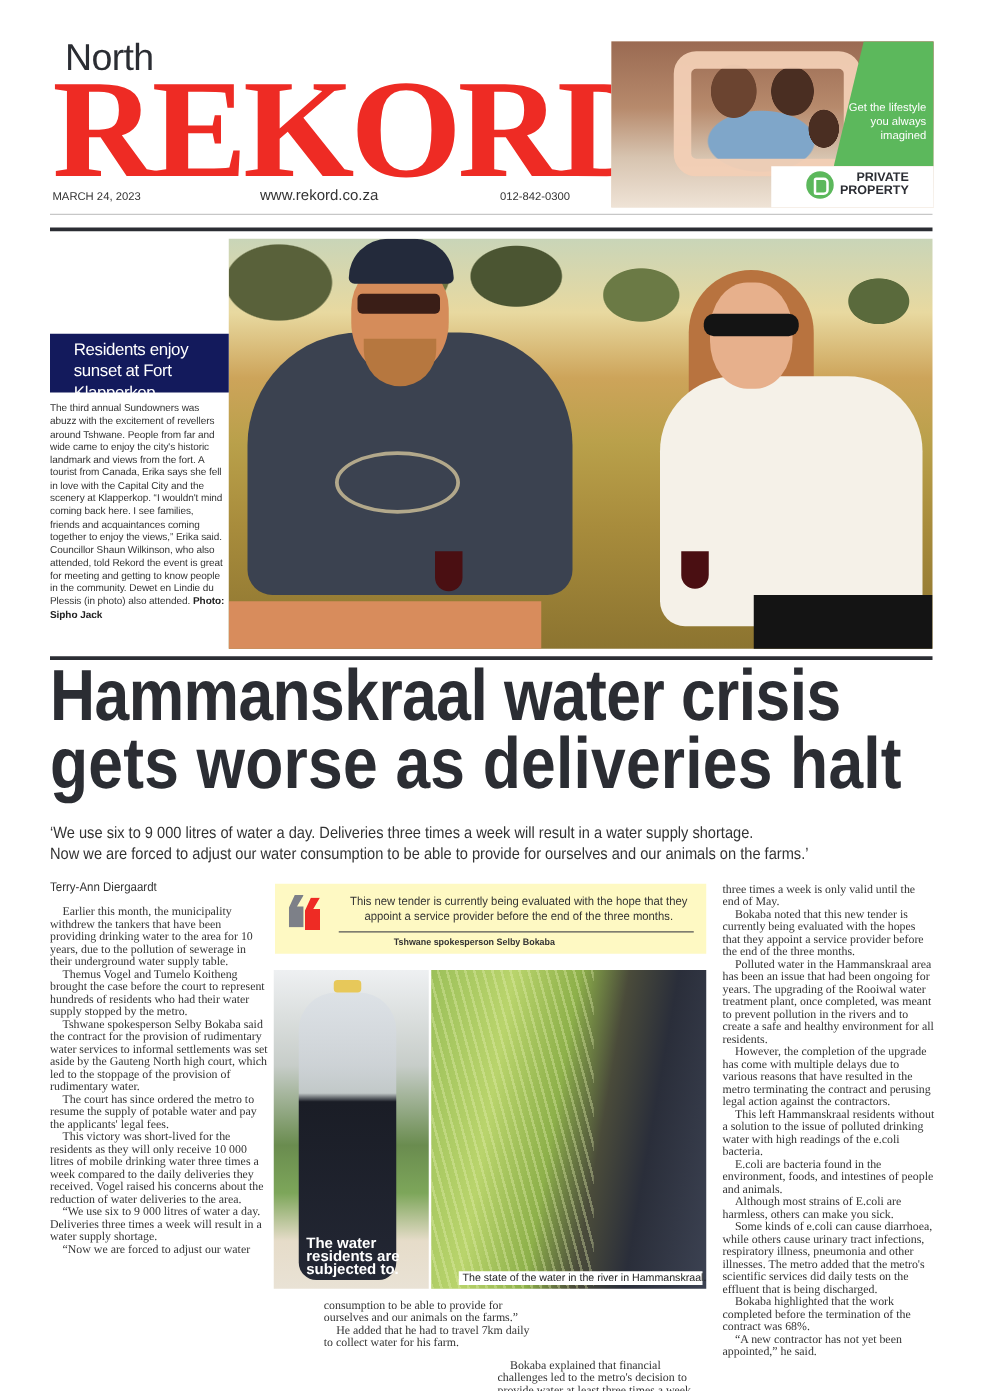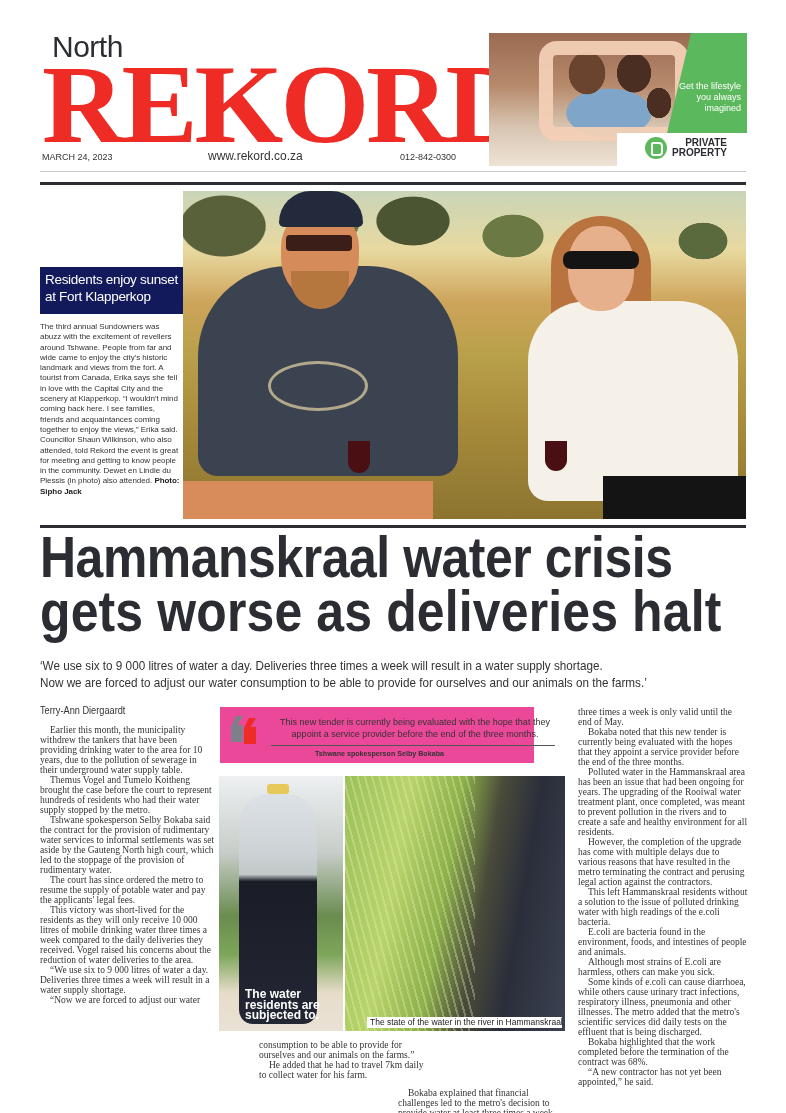--- a/index.html
+++ b/index.html
@@ -54,42 +54,42 @@
   .fp-print { position: absolute; left: 85px; top: 170px; width: 100px; height: 50px; border: 3px solid #e6d4a4; border-radius: 50%; opacity: 0.7; }
   .fp-woman-top { position: absolute; left: 345px; top: 110px; width: 210px; height: 200px; background: #f5f1e8; border-radius: 60px 60px 20px 20px; }
   .fp-woman-hair { position: absolute; left: 368px; top: 25px; width: 100px; height: 180px; background: #b8733f; border-radius: 50px 50px 20px 20px; }
   .fp-woman-face { position: absolute; left: 385px; top: 35px; width: 66px; height: 85px; background: #e7b08c; border-radius: 45%; }
   .fp-woman-glasses { position: absolute; left: 380px; top: 60px; width: 76px; height: 18px; background: #141414; border-radius: 8px; }
   .fp-wine1 { position: absolute; left: 165px; top: 250px; width: 22px; height: 32px; background: #4a0f12; border-radius: 0 0 11px 11px; }
   .fp-wine2 { position: absolute; left: 362px; top: 250px; width: 22px; height: 30px; background: #4a0f12; border-radius: 0 0 11px 11px; }
   .fp-legs { position: absolute; left: 0; top: 290px; width: 250px; height: 40px; background: #d88c5c; }
   .fp-woman-legs { position: absolute; left: 420px; top: 285px; width: 143px; height: 45px; background: #141414; }
 
-  .feature-headbox { position: absolute; left: 40px; top: 267px; width: 143px; height: 47px; background: #131a5c; padding: 4px 5px; }
+  .feature-headbox { position: absolute; left: 40px; top: 267px; width: 143px; height: 47px; background: #131a5c; padding: 4px 19px; }
   .feature-headline { font-family: "Liberation Sans", sans-serif; font-size: 13.5px; line-height: 17px; color: #ffffff; letter-spacing: -0.3px; }
   .feature-body { position: absolute; left: 40px; top: 322px; width: 140px; font-size: 8px; line-height: 10.3px; color: #333; letter-spacing: -0.05px; }
   .feature-body b { color: #222; }
 
   
   .main-headline { position: absolute; left: 40px; top: 530px; width: 710px; font-family: "Liberation Sans", sans-serif; font-weight: bold; font-size: 58px; line-height: 54px; color: #2b2d33; letter-spacing: -0.5px; transform: scaleX(0.86); transform-origin: left top; white-space: nowrap; }
   .main-headline .l2 { display: block; letter-spacing: 0.2px; }
   .main-standfirst { position: absolute; left: 40px; top: 657px; width: 780px; font-size: 13px; line-height: 17px; color: #333; transform: scaleX(0.9); transform-origin: left top; }
 
   
   .byline { position: absolute; left: 40px; top: 705px; font-size: 10px; color: #333; transform: scaleX(0.92); transform-origin: left; }
   .col { position: absolute; font-family: "Liberation Serif", serif; font-size: 9.5px; line-height: 10px; color: #333; text-align: left; }
   .col p { text-indent: 10px; }
   .col p.first { text-indent: 0; }
   .col-1 { left: 40px; top: 725px; width: 175px; }
   .col-2a { left: 220px; top: 1040px; width: 165px; margin-left: 39px; }
   .col-2b { left: 398px; top: 1040px; width: 165px; margin-top: 48px; }
   .col-3 { left: 578px; top: 707px; width: 170px; }
 
   
-  .pullquote { position: absolute; left: 220px; top: 707px; width: 314px; height: 56px; background: #ec4899; }
+  .pullquote { position: absolute; left: 220px; top: 707px; width: 345px; height: 56px; background: #fef9c3; }
   .pq-mark { position: absolute; left: 11px; top: 9px; width: 26px; height: 28px; }
   .pq-mark .g { position: absolute; left: 0; top: 0; width: 12px; height: 26px; background: #7d8088; clip-path: polygon(40% 0, 100% 0, 55% 35%, 100% 35%, 100% 100%, 0 100%, 0 40%); }
   .pq-mark .r { position: absolute; left: 13px; top: 2px; width: 12px; height: 26px; background: #ee2b24; clip-path: polygon(40% 0, 100% 0, 55% 35%, 100% 35%, 100% 100%, 0 100%, 0 40%); }
   .pq-text { position: absolute; left: 50px; top: 9px; width: 290px; text-align: center; font-size: 9.5px; line-height: 12px; color: #333; transform: scaleX(0.95); transform-origin: center top; }
   .pq-rule { position: absolute; left: 51px; top: 38px; width: 284px; height: 1px; background: #555; }
   .pq-attrib { position: absolute; left: 95px; top: 42px; font-size: 7.5px; font-weight: bold; color: #333; transform: scaleX(0.95); transform-origin: left; }
 
   
   .photo-bottle { position: absolute; left: 219px; top: 776px; width: 124px; height: 255px; overflow: hidden;
     background: linear-gradient(180deg, #eef0f2 0%, #c7cdc9 30%, #6a8c4f 55%, #7da65a 70%, #e6dcc9 85%, #e9e2d5 100%); }

